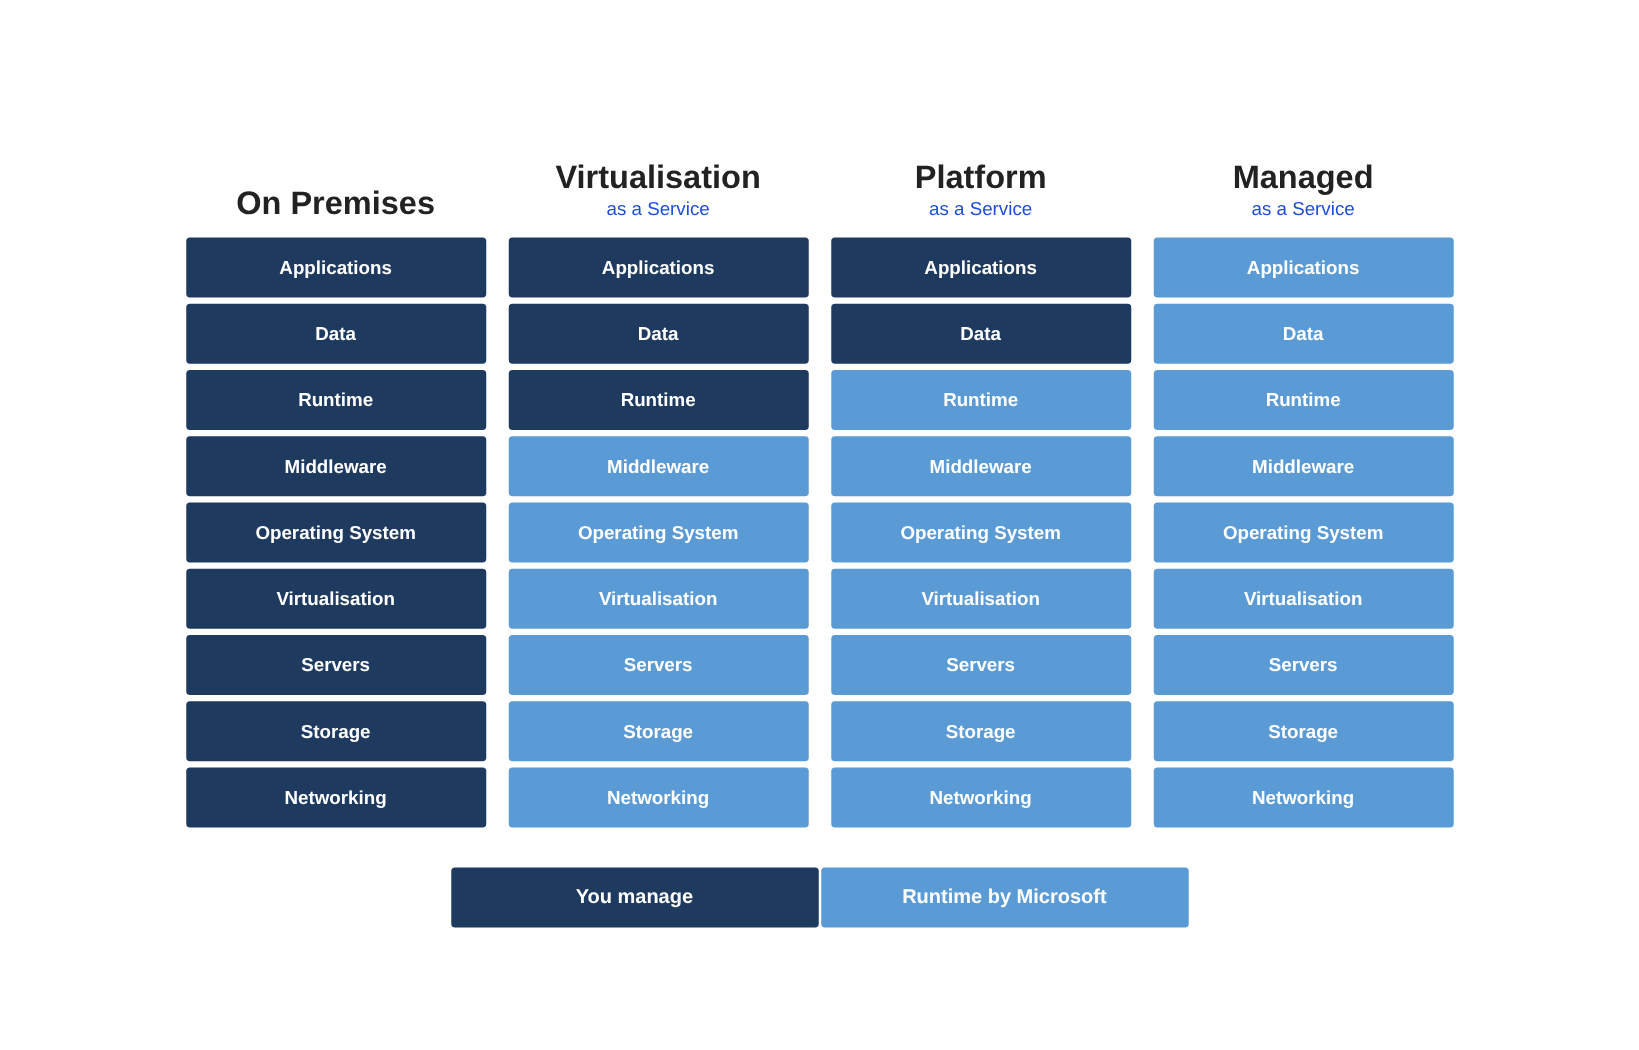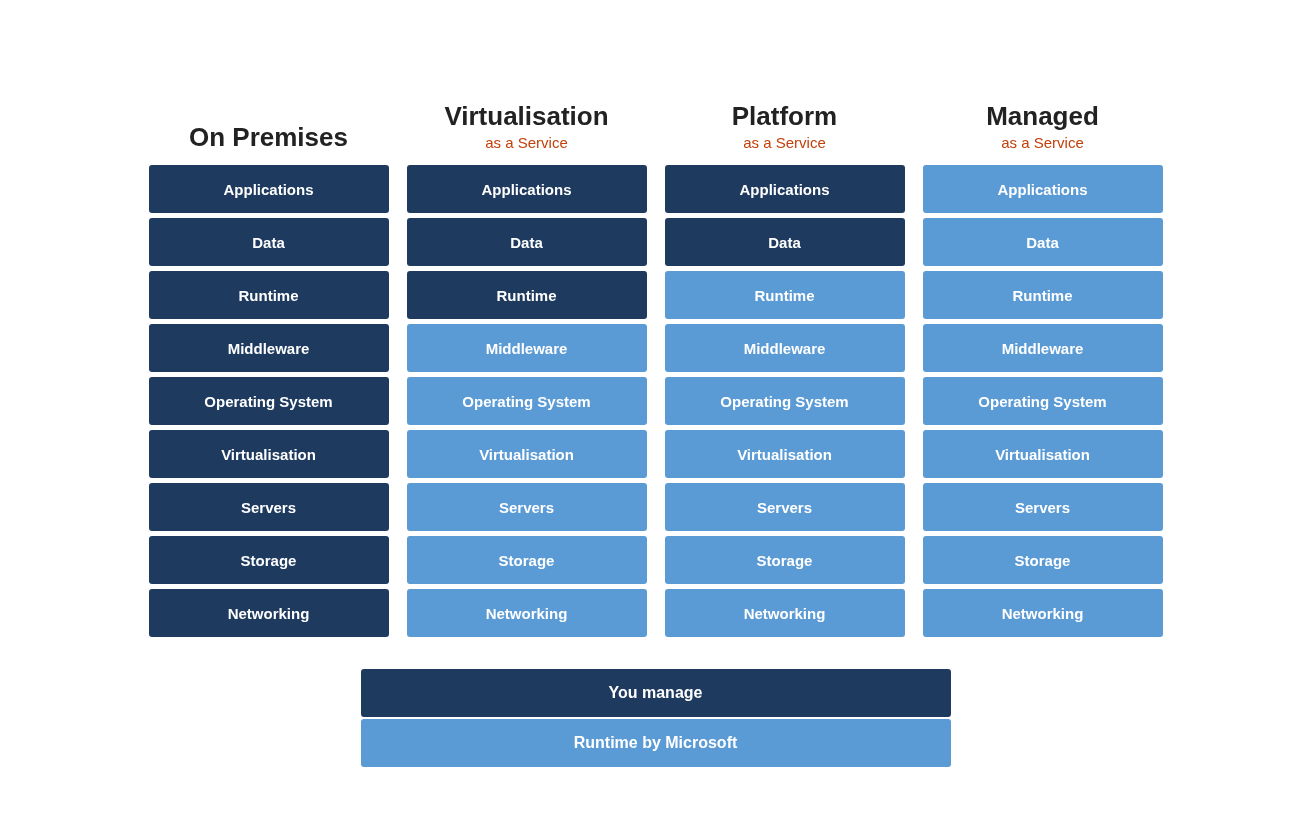--- a/index.html
+++ b/index.html
@@ -45,21 +45,21 @@
     }
     .column-header .title {
       font-size: 26px;
       font-weight: 700;
       color: #222;
       line-height: 1.2;
     }
     .column-header .subtitle {
       font-size: 15px;
       font-weight: 400;
-      color: #c2410c;
+      color: #1d4ed8;
       line-height: 1.4;
     }
     .stack {
       display: flex;
       flex-direction: column;
       gap: 5px;
       width: 100%;
     }
     .tile {
       width: 100%;
@@ -81,21 +81,21 @@
     .col2 .tile.managed { background-color: #1e3a5f; }
     .col2 .tile.customer { background-color: #5b9bd5; }
     
     .col3 .tile.managed { background-color: #1e3a5f; }
     .col3 .tile.customer { background-color: #5b9bd5; }
     
     .col4 .tile { background-color: #5b9bd5; }
 
     .legend-row {
       display: flex;
-      flex-direction: column;
+      flex-direction: row;
       gap: 2px;
       width: 590px;
       margin-top: 14px;
     }
     .legend-tile {
       width: 100%;
       height: 48px;
       display: flex;
       align-items: center;
       justify-content: center;

